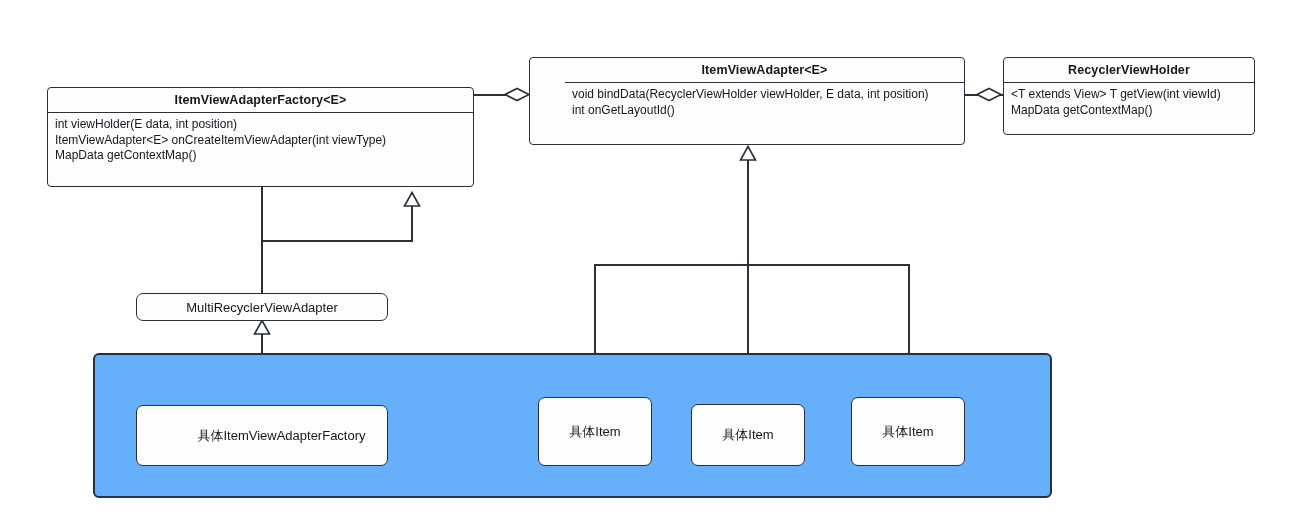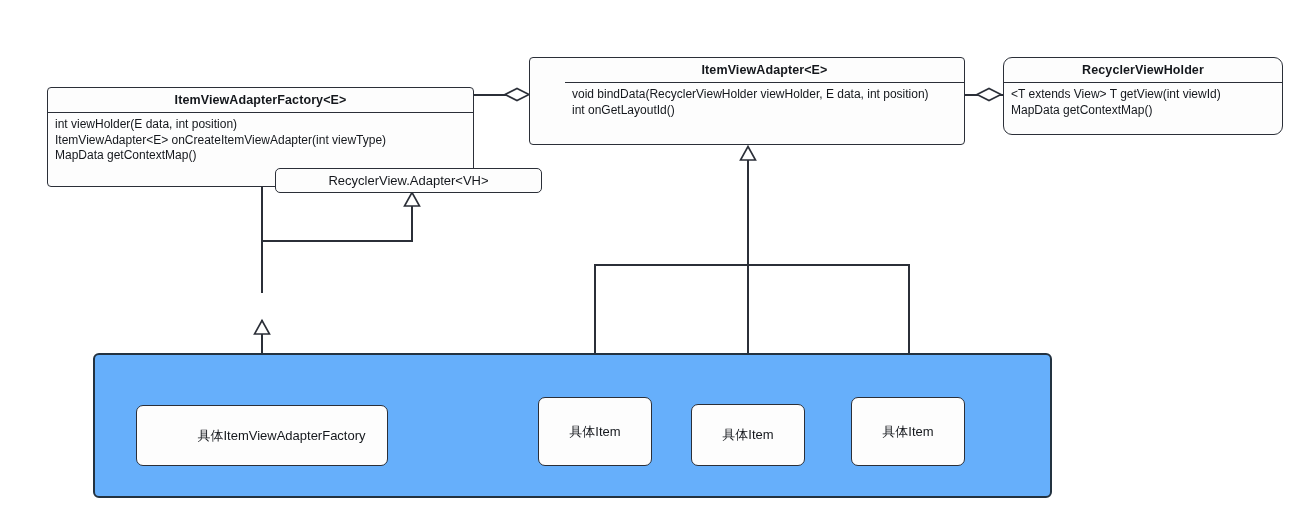--- a/index.html
+++ b/index.html
@@ -147,32 +147,32 @@
   </div>
 
   <div class="uml-box" style="left:529px; top:57px; width:436px; height:88px;padding-left:35px;">
     <div class="uml-title">ItemViewAdapter&lt;E&gt;</div>
     <div class="uml-members" style="padding-right:34px;">
       <div>void bindData(RecyclerViewHolder viewHolder, E data, int position)</div>
       <div>int onGetLayoutId()</div>
     </div>
   </div>
 
-  <div class="uml-box" style="left:1003px; top:57px; width:280px; height:78px;border-radius:9px;">
+  <div class="uml-box" style="left:1003px; top:57px; width:252px; height:78px;">
     <div class="uml-title">RecyclerViewHolder</div>
     <div class="uml-members">
       <div>&lt;T extends View&gt; T getView(int viewId)</div>
       <div>MapData getContextMap()</div>
     </div>
   </div>
 
-  <div class="plain-box thin" style="left:275px; top:168px; width:267px; height:25px;">
-    <span>RecyclerView.Adapter&lt;VH&gt;</span>
+
+  <div class="plain-box" style="left:136px; top:293px; width:252px; height:28px;">
+    <span>MultiRecyclerViewAdapter</span>
   </div>
-
 
   <div class="group-panel" style="left:93px; top:353px; width:959px; height:145px;"></div>
 
   <div class="plain-box" style="left:136px; top:405px; width:252px; height:61px;padding-left:39px;">
     <span>具体ItemViewAdapterFactory</span>
   </div>
 
   <div class="plain-box" style="left:538px; top:397px; width:114px; height:69px;">
     <span>具体Item</span>
   </div>

